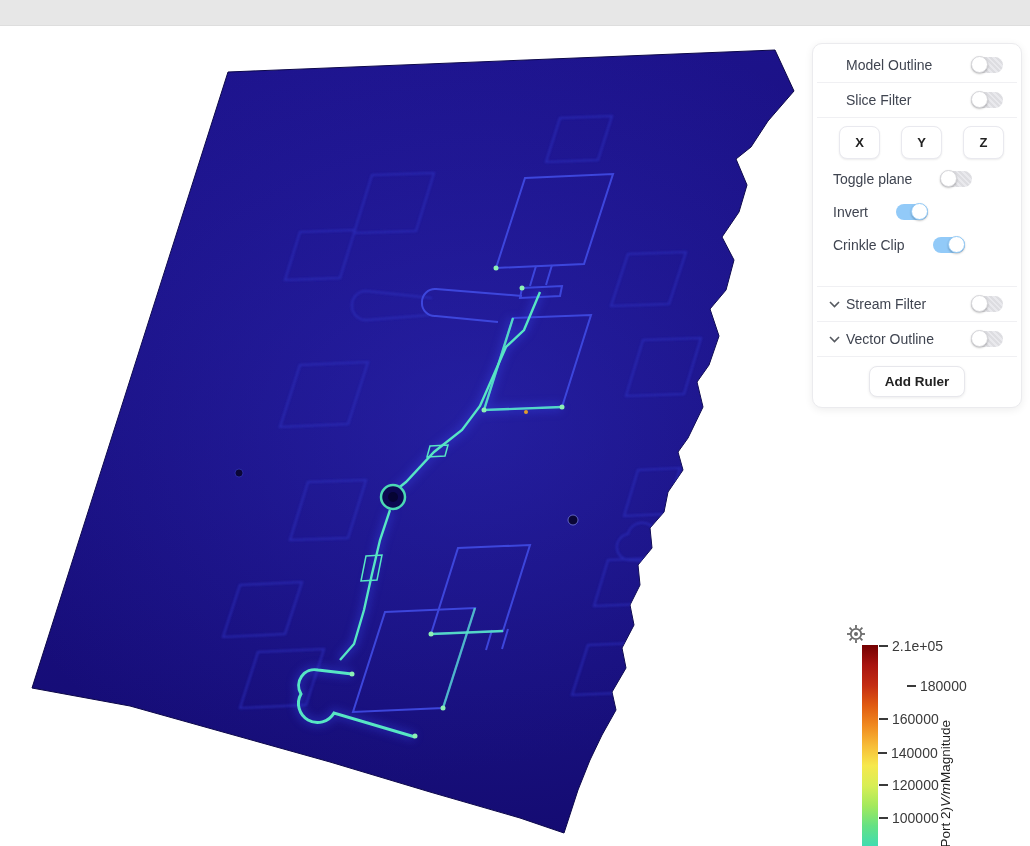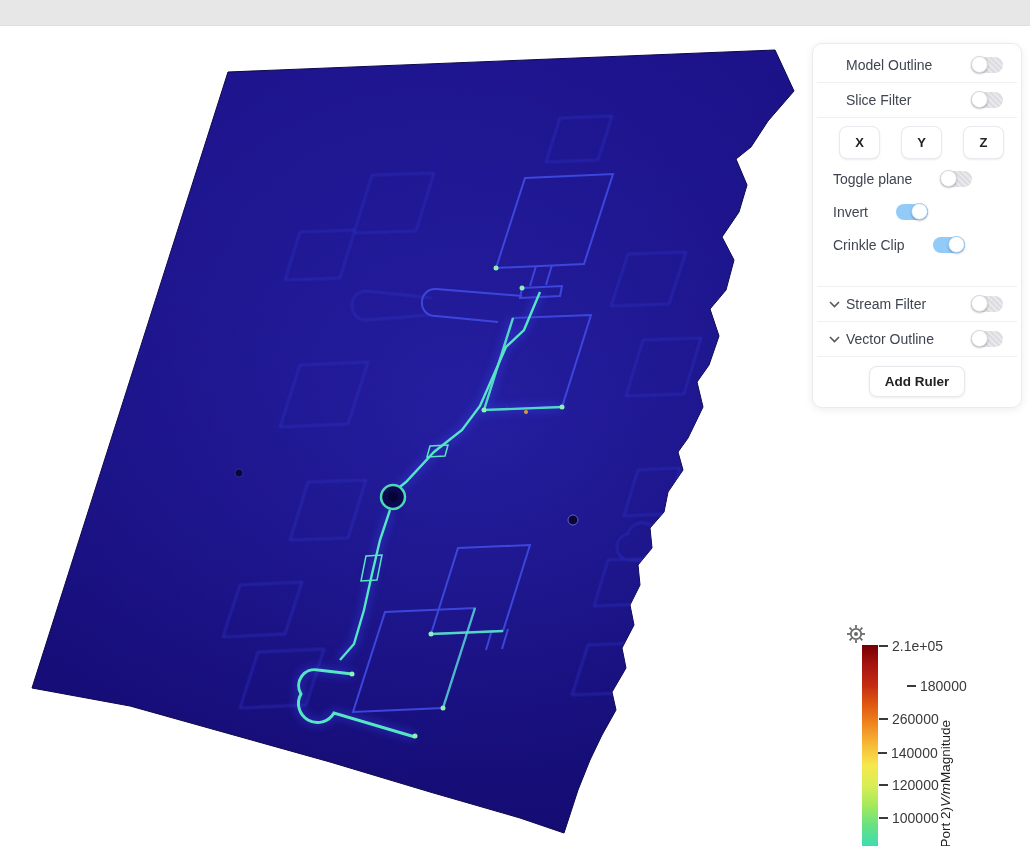--- a/index.html
+++ b/index.html
@@ -266,21 +266,21 @@
     <div class="ctick" style="left:39px;top:21px;">
       <span class="dash"></span>
         <span class="tlabel">2.1e+05</span>
     </div>
     <div class="ctick" style="left:39px;top:61px;margin-left:28px;">
       <span class="dash"></span>
         <span class="tlabel">180000</span>
     </div>
     <div class="ctick" style="left:39px;top:94px;">
       <span class="dash"></span>
-        <span class="tlabel">260000</span>
+        <span class="tlabel">160000</span>
     </div>
     <div class="ctick" style="left:38px;top:128px;">
       <span class="dash"></span>
         <span class="tlabel">140000</span>
     </div>
     <div class="ctick" style="left:39px;top:160px;">
       <span class="dash"></span>
         <span class="tlabel">120000</span>
     </div>
     <div class="ctick" style="left:39px;top:193px;">

